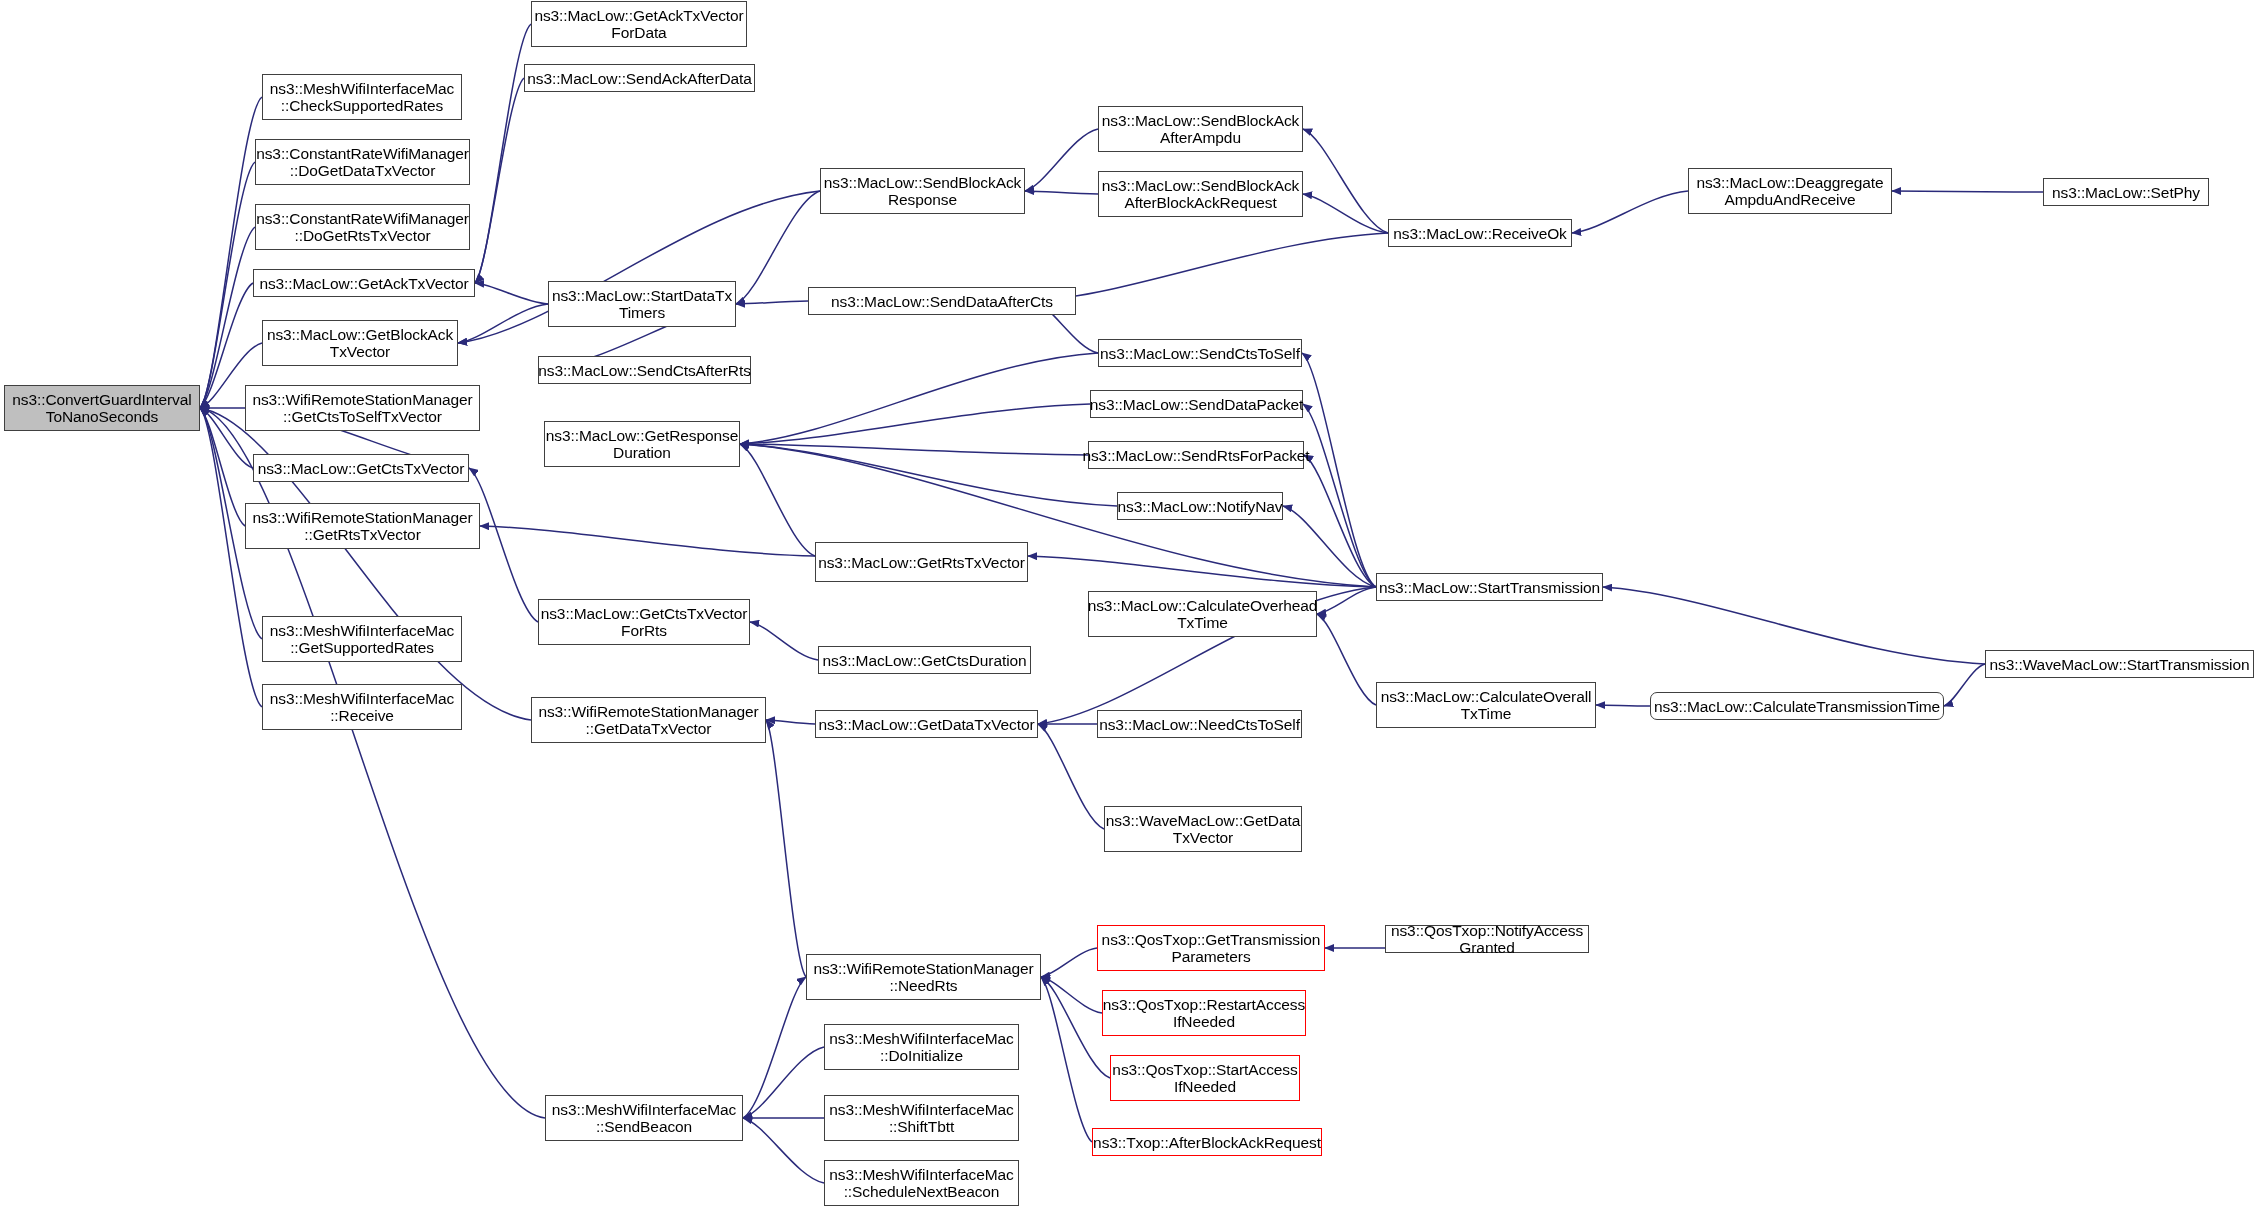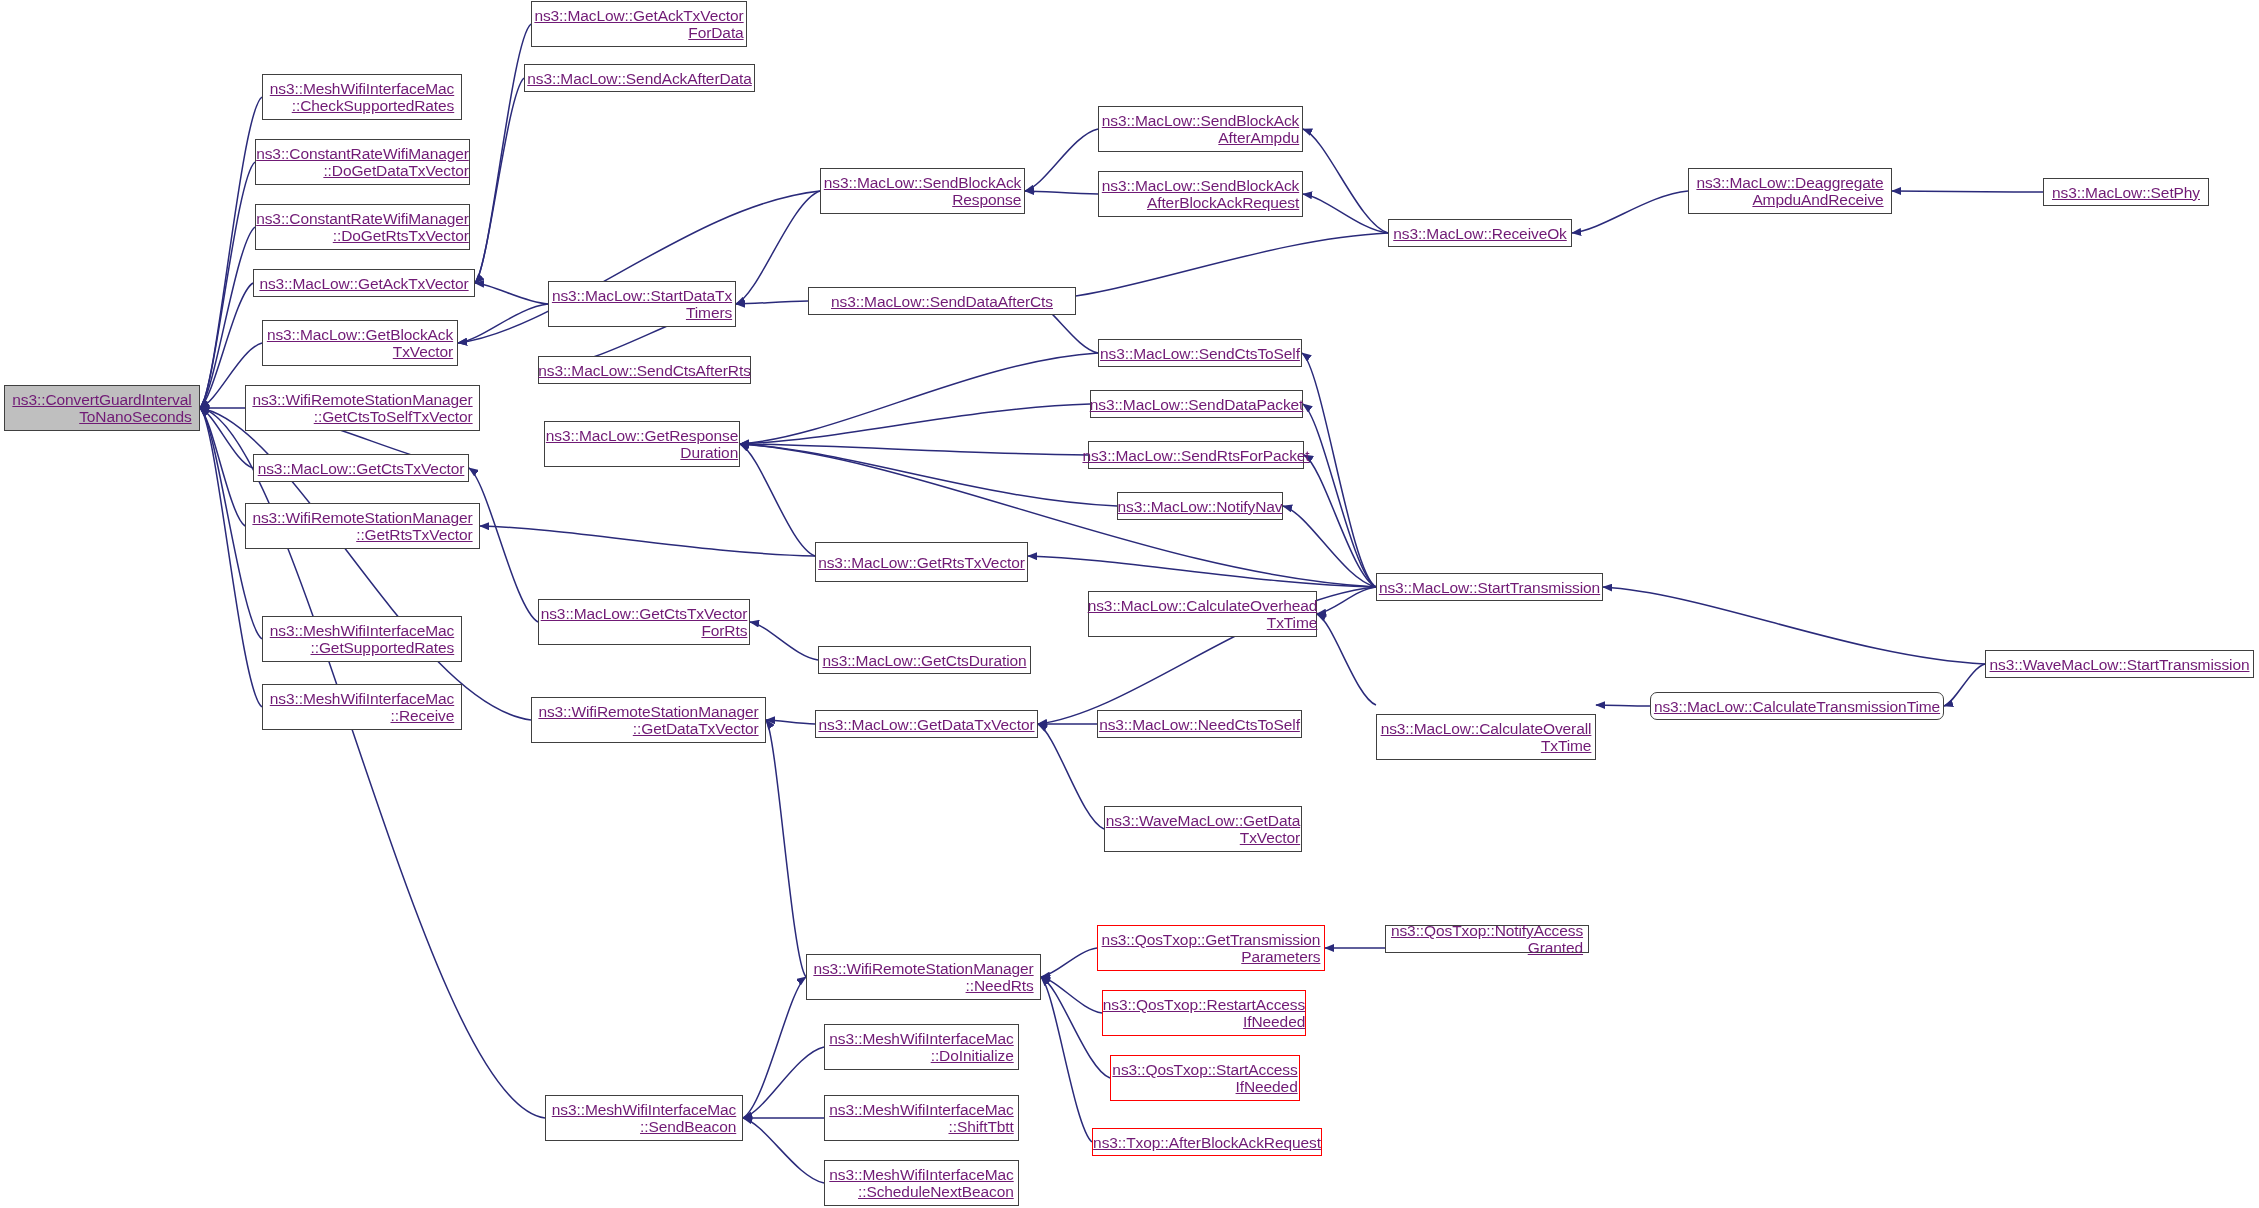--- a/index.html
+++ b/index.html
@@ -11,31 +11,30 @@
     background:#ffffff;
     font-family:"Liberation Sans", sans-serif;
     overflow:hidden;
   }
   #edges{position:absolute;left:0;top:0;width:2259px;height:1208px;pointer-events:none;}
   .node{
     position:absolute;
     box-sizing:border-box;
     border:1.4px solid #404040;
     background:#ffffff;
-    color:#701a75;
+    color:#000000;
     display:flex;
     align-items:center;
     justify-content:center;
-    text-align:right;
+    text-align:center;
     font-size:15.5px;
     line-height:17px;
     letter-spacing:-0.1px;
     white-space:pre-line;
     padding:1px 4px;
-    text-decoration:underline;
   }
   .node.root{
     background:#bfbfbf;
     border-color:#404040;
   }
   .node.red{
     border-color:#ff0000;
     border-width:1.6px;
   }
 </style>
@@ -161,21 +160,21 @@
       <div class="node" style="left: 1098px; top: 339px; width: 204px; height: 28px;">ns3::MacLow::SendCtsToSelf</div>
       <div class="node" style="left: 1090px; top: 390px; width: 213px; height: 28px;">ns3::MacLow::SendDataPacket</div>
       <div class="node" style="left: 1088px; top: 441px; width: 216px; height: 28px;">ns3::MacLow::SendRtsForPacket</div>
       <div class="node" style="left: 1117px; top: 492px; width: 166px; height: 28px;">ns3::MacLow::NotifyNav</div>
       <div class="node" style="left: 1088px; top: 591px; width: 229px; height: 46px;">ns3::MacLow::CalculateOverhead
 TxTime</div>
       <div class="node" style="left: 1097px; top: 710px; width: 205px; height: 28px;">ns3::MacLow::NeedCtsToSelf</div>
       <div class="node" style="left: 1104px; top: 806px; width: 198px; height: 46px;">ns3::WaveMacLow::GetData
 TxVector</div>
       <div class="node" style="left: 1376px; top: 573px; width: 227px; height: 28px;">ns3::MacLow::StartTransmission</div>
-      <div class="node" style="left: 1376px; top: 682px; width: 220px; height: 46px; margin-top: 32px;">ns3::MacLow::CalculateOverall
+      <div class="node" style="left: 1376px; top: 682px; width: 220px; height: 46px;">ns3::MacLow::CalculateOverall
 TxTime</div>
       <div class="node" style="left: 1688px; top: 168px; width: 204px; height: 46px;">ns3::MacLow::Deaggregate
 AmpduAndReceive</div>
       <div class="node" style="left: 2043px; top: 178px; width: 166px; height: 28px;">ns3::MacLow::SetPhy</div>
       <div class="node" style="left: 1650px; top: 692px; width: 294px; height: 28px; border-radius: 7px;">ns3::MacLow::CalculateTransmissionTime</div>
       <div class="node" style="left: 1985px; top: 650px; width: 269px; height: 28px;">ns3::WaveMacLow::StartTransmission</div>
       <div class="node" style="left: 806px; top: 954px; width: 235px; height: 46px;">ns3::WifiRemoteStationManager
 ::NeedRts</div>
       <div class="node red" style="left: 1097px; top: 925px; width: 228px; height: 46px;">ns3::QosTxop::GetTransmission
 Parameters</div>

